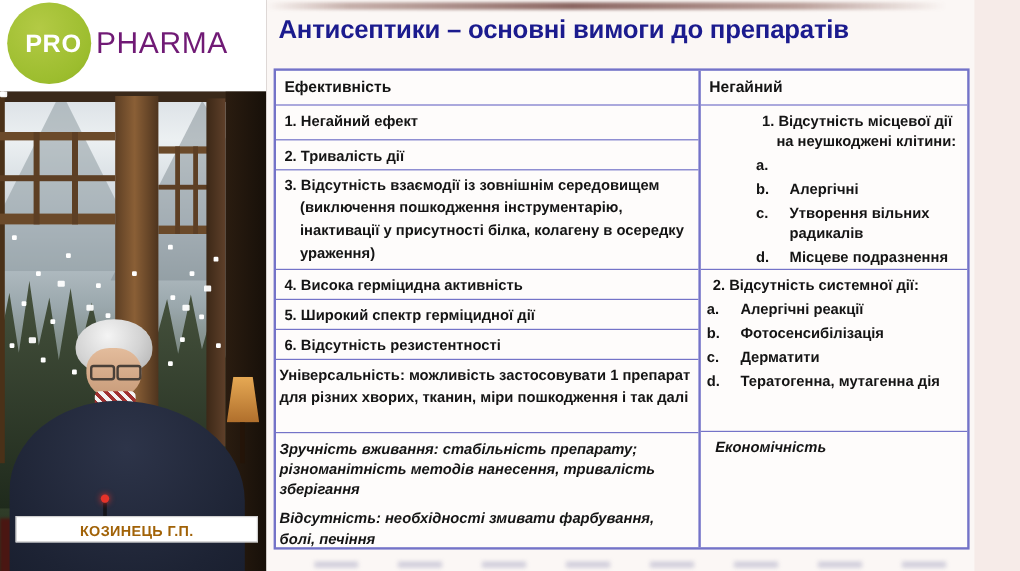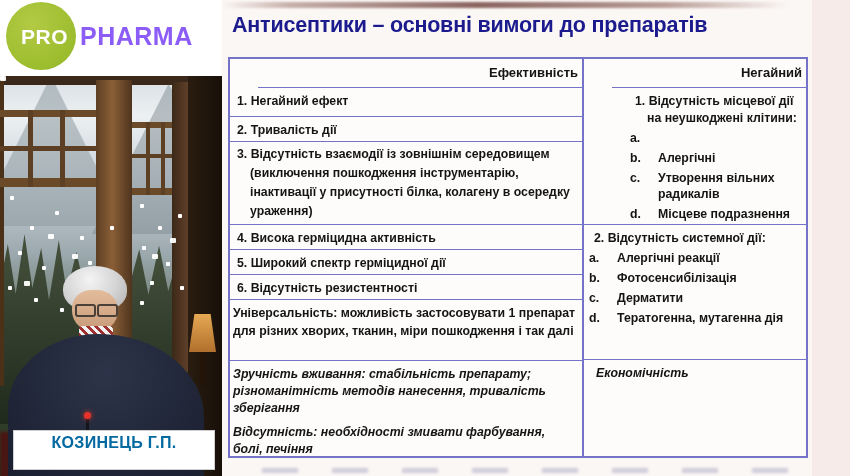--- a/index.html
+++ b/index.html
@@ -7,21 +7,21 @@
     position:relative;width:850px;height:476px;overflow:hidden;
     font-family:"Liberation Sans","DejaVu Sans",sans-serif;
     background:#f6ecea;
   }
   
   .webcam{position:absolute;left:0;top:0;width:222px;height:476px;background:#2b1d12;overflow:hidden;}
   .logo-band{position:absolute;left:0;top:0;width:222px;height:76px;background:#ffffff;z-index:30;}
   .logo-circle{position:absolute;left:6px;top:2px;width:70px;height:68px;border-radius:50%;
     background:radial-gradient(circle at 38% 32%,#b3ca45,#9cbd2e 70%,#8fb026);}
   .logo-pro{position:absolute;left:21px;top:25px;font-size:21px;font-weight:bold;color:#fff;letter-spacing:.5px;z-index:2;}
-  .logo-pharma{position:absolute;left:80px;top:22px;font-size:25px;font-weight:700;color:#8b5cf6;letter-spacing:.5px;}
+  .logo-pharma{position:absolute;left:80px;top:22px;font-size:25px;font-weight:400;color:#701a75;letter-spacing:.5px;}
   .scene{position:absolute;left:0;top:76px;width:222px;height:400px;overflow:hidden;
     background:linear-gradient(180deg,#d9dfe4 0%,#ecf0f2 10%,#c6cfd6 28%,#9aa7ac 45%,#62705f 62%,#36432f 78%,#26331f 100%);}
   .rock{position:absolute;opacity:.55;}
   .rock1{left:-24px;top:0;width:150px;height:150px;background:#8e9aa0;clip-path:polygon(50% 0,100% 100%,0 100%);}
   .rock2{left:92px;top:8px;width:170px;height:150px;background:#7f8b92;opacity:.5;clip-path:polygon(45% 0,100% 100%,0 100%);}
   .trees{position:absolute;background:linear-gradient(180deg,#48543f,#1f2a1c);}
   .trees1{left:0;top:148px;width:98px;height:200px;
     clip-path:polygon(0 30%,8% 10%,16% 35%,25% 5%,33% 32%,42% 12%,50% 38%,60% 8%,68% 34%,78% 14%,88% 36%,100% 20%,100% 100%,0 100%);}
   .trees2{left:130px;top:158px;width:66px;height:190px;
     clip-path:polygon(0 26%,14% 8%,28% 32%,44% 6%,58% 30%,74% 10%,88% 34%,100% 18%,100% 100%,0 100%);}
@@ -62,39 +62,39 @@
   .lens{position:absolute;width:17px;height:9px;border:2px solid #4a4038;border-radius:3px;top:228px;}
   .lens1{left:75px;} .lens2{left:97px;}
   .collar{position:absolute;left:79px;top:250px;width:34px;height:15px;border-radius:4px;
     background:repeating-linear-gradient(45deg,#f2f2f2 0 3px,#a03030 3px 6px);}
   .body{position:absolute;left:8px;top:258px;width:196px;height:220px;
     background:radial-gradient(circle at 50% 18%,#2d3449,#1d2334 55%,#131826);
     border-radius:46% 54% 0 0 / 34% 38% 0 0;}
   .mic-dot{position:absolute;left:84px;top:336px;width:7px;height:7px;border-radius:50%;background:#e63329;box-shadow:0 0 5px #e63329;}
   .mic-stem{position:absolute;left:86px;top:343px;width:3px;height:30px;background:#15151a;}
   .badge{position:absolute;left:13px;top:430px;width:202px;z-index:40;}
-  .badge-white{height:40px;background:#ffffff;border:1px solid #cfcfcf;box-sizing:border-box;
-    text-align:center;line-height:24px;font-size:16px;font-weight:bold;color:#0369a1;letter-spacing:.3px;}
+  .badge-white{height:22px;background:#ffffff;border:1px solid #cfcfcf;box-sizing:border-box;
+    text-align:center;line-height:24px;font-size:12px;font-weight:bold;color:#a16207;letter-spacing:.3px;}
   .badge-blue{height:20px;background:#1d5fa7;text-align:center;line-height:20px;
     font-size:11.5px;font-weight:bold;color:#ffffff;letter-spacing:.3px;}
   
   .slide{position:absolute;left:222px;top:0;width:628px;height:476px;background:#fbf7f5;}
   .slide-margin-right{position:absolute;left:590px;top:0;width:38px;height:476px;background:#f6ebe8;}
   .top-streak{position:absolute;left:0;top:2px;width:566px;height:6px;filter:blur(1.2px);
     background:linear-gradient(90deg,rgba(120,70,60,0) 0,rgba(120,70,60,.4) 12%,rgba(100,52,46,.75) 45%,rgba(120,70,60,.5) 78%,rgba(120,70,60,0) 100%);}
   .slide-title{position:absolute;left:10px;top:13px;font-size:21.5px;font-weight:bold;color:#1b1b8e;letter-spacing:-.2px;}
   .req-table{position:absolute;left:6px;top:57px;width:580px;height:401px;box-sizing:border-box;
     border:2px solid #7473c8;display:flex;background:#fefcfb;}
   .col{display:flex;flex-direction:column;box-sizing:border-box;}
   .col-left{width:354px;border-right:2px solid #7473c8;}
   .col-right{flex:1;}
   .cell{box-sizing:border-box;border-bottom:1.6px solid #7473c8;font-size:12.3px;font-weight:bold;
     color:#141414;line-height:1.35;padding:5px 4px 0 7px;overflow:hidden;}
   .col .cell:last-child{border-bottom:none;font-style:italic;}
-  .cell.header{text-align:right;font-size:13px;padding-top:5px;margin-left:28px;}
+  .cell.header{text-align:left;font-size:13px;padding-top:5px;}
   .cell.hang{padding-left:20px;text-indent:-13px;line-height:1.55;padding-top:3px;}
   .cell .para{margin:0 0 6px 0;line-height:1.4;}
   .rc-heading{padding:0 2px 0 17px;text-indent:-12px;line-height:1.4;}
   .rc-item{display:flex;margin-top:4px;line-height:1.3;}
   .rc-item .mk{width:24px;flex:none;padding-left:0;}
   .rc-item .tx{flex:1;padding-left:4px;}
   .cell.right-list{padding-left:5px;}
   .cell.eco{padding-left:12px;}
   .cell.plain7{padding-left:3px;line-height:1.45;}
   .cell.plain8{padding-left:3px;}

